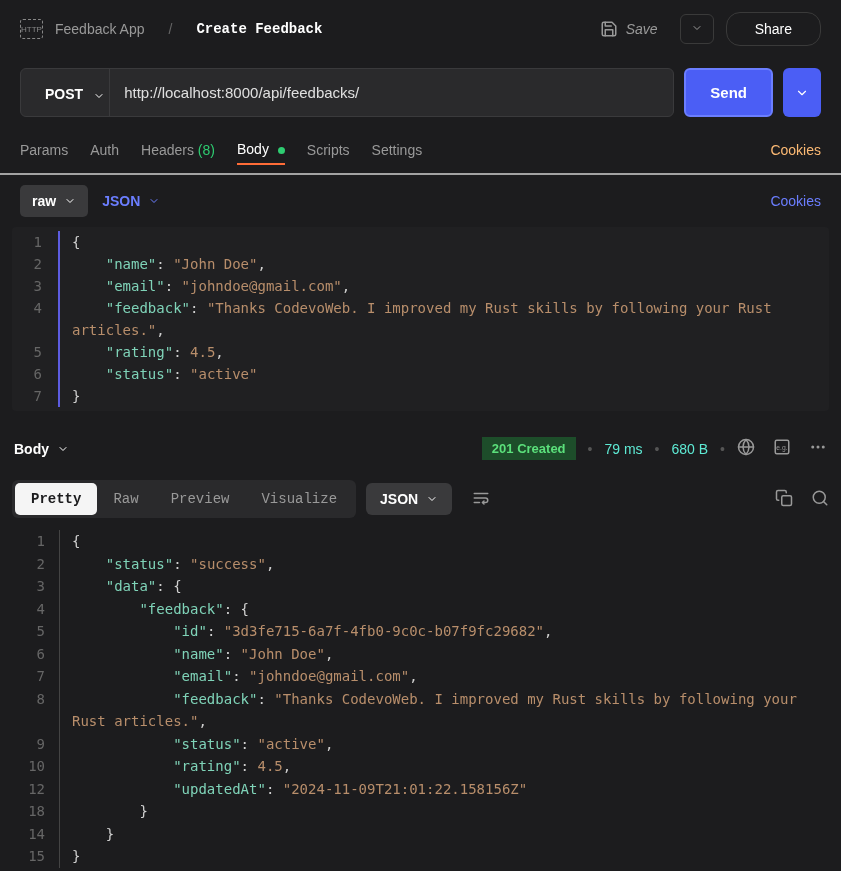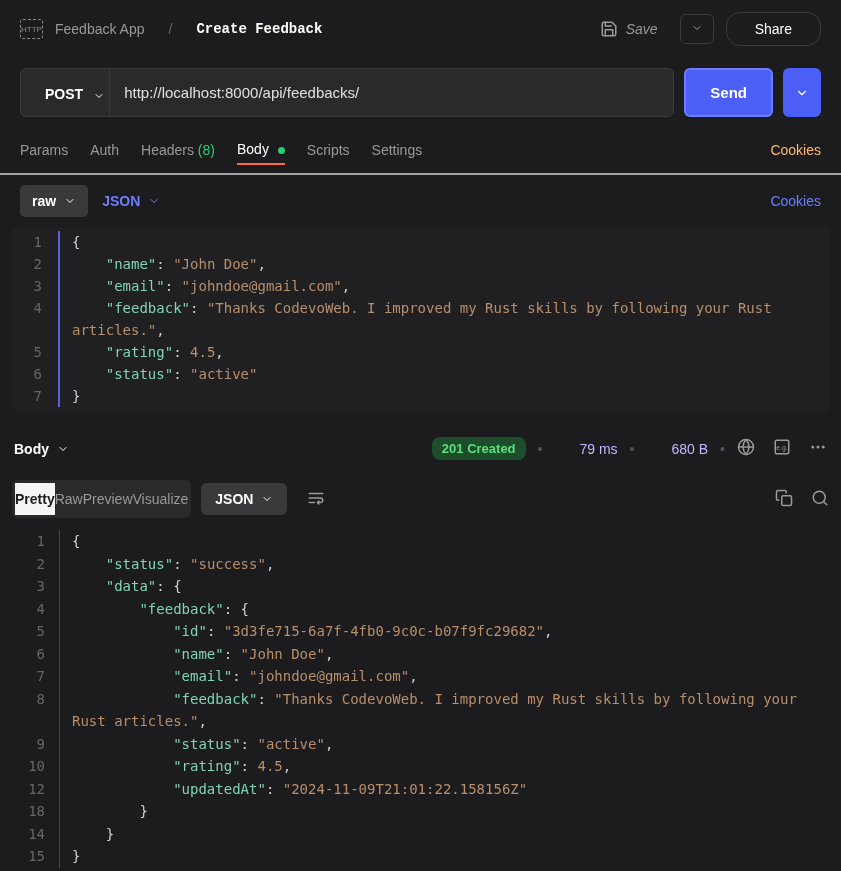--- a/index.html
+++ b/index.html
@@ -64,29 +64,29 @@
 .code-line { display: flex; }
 .line-num { width: 48px; text-align: right; padding-right: 16px; color: #666; user-select: none; flex-shrink: 0; border-right: 2px solid #5c5ce0;}
 .line-content { padding-left: 12px; white-space: pre-wrap; flex: 1; }
 .j-key { color: #7fd3b8; }
 .j-str { color: #b88e6b; }
 .j-num { color: #b88e6b; }
 .j-punct { color: #d0d0d0; }
 
 .resp-header { display: flex; align-items: center; padding: 12px 14px; gap: 12px; margin-top: 14px;}
 .resp-body-label { color: #fff; font-weight: 600; display: flex; align-items: center; gap: 8px;}
-.status-pill { background: #1d4d2a; color: #5be07b; padding: 4px 10px; border-radius: 8px; font-size: 13px; font-weight: 600;}
-.meta { color: #c4b5fd; margin-left: 25px; }
+.status-pill { background: #1d4d2a; color: #5be07b; padding: 4px 10px; border-radius: 0; font-size: 13px; font-weight: 600;}
+.meta { color: #5eead4; }
 .meta-sep { color: #555; }
 .resp-icons { margin-left: auto; display: flex; gap: 18px; color: #999;}
 .resp-icons span { cursor: pointer; }
 
 .resp-tabs { display: flex; align-items: center; padding: 8px 12px; gap: 10px; }
 .resp-tabs-group { display: flex; background: #2a2a2c; border-radius: 6px; padding: 3px;}
-.resp-tab { padding: 8px 0; color: #999; border-radius: 0; cursor: pointer; }
+.resp-tab { padding: 8px 16px; color: #999; border-radius: 5px; cursor: pointer; font-family: Liberation Mono, monospace; }
 .resp-tab.active { background: #f5f5f5; color: #1c1c1e; font-weight: 600; }
 .json-badge { background: #3a3a3c; padding: 8px 14px; border-radius: 6px; display: flex; align-items: center; gap: 8px; color: #fff; cursor: pointer; font-weight: 600;}
 .wrap-icon { padding: 8px 10px; color: #999; cursor: pointer; }
 .resp-right-icons { margin-left: auto; display: flex; gap: 18px; color: #999;}
 
 .resp-code { margin: 4px 12px 0 12px; font-family: "SF Mono", Monaco, Consolas, monospace; font-size: 14px; line-height: 22.5px; }
 .rline { display: flex; }
 .rnum { width: 48px; text-align: right; padding-right: 14px; color: #666; user-select: none; flex-shrink: 0; border-right: 1px solid #444;}
 .rcontent { padding-left: 12px; white-space: pre-wrap; flex: 1;}
 

